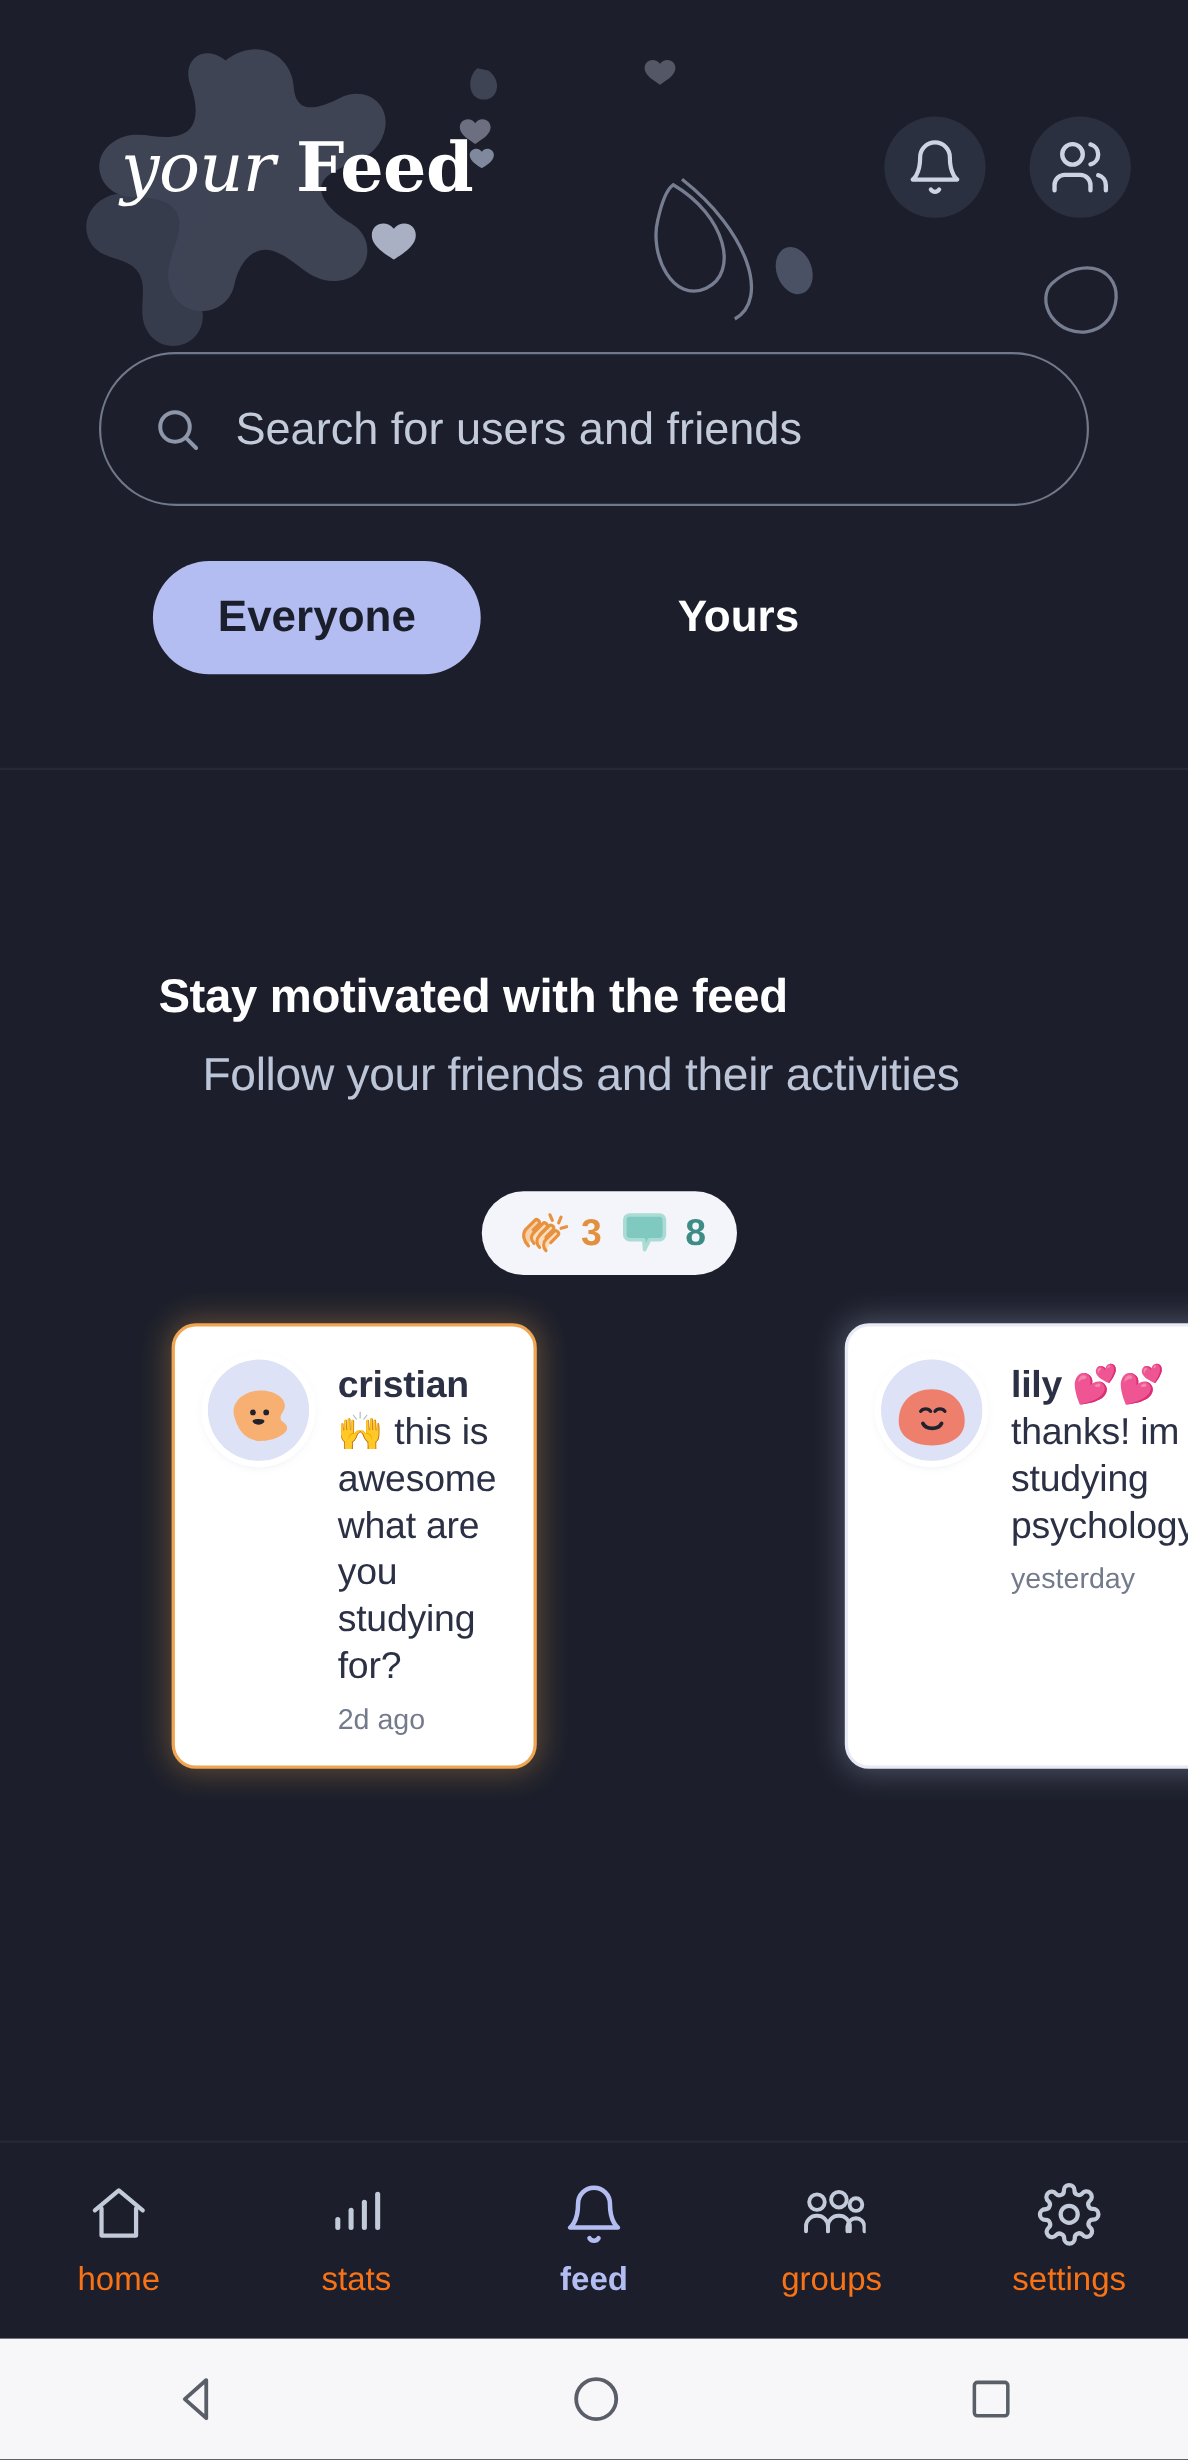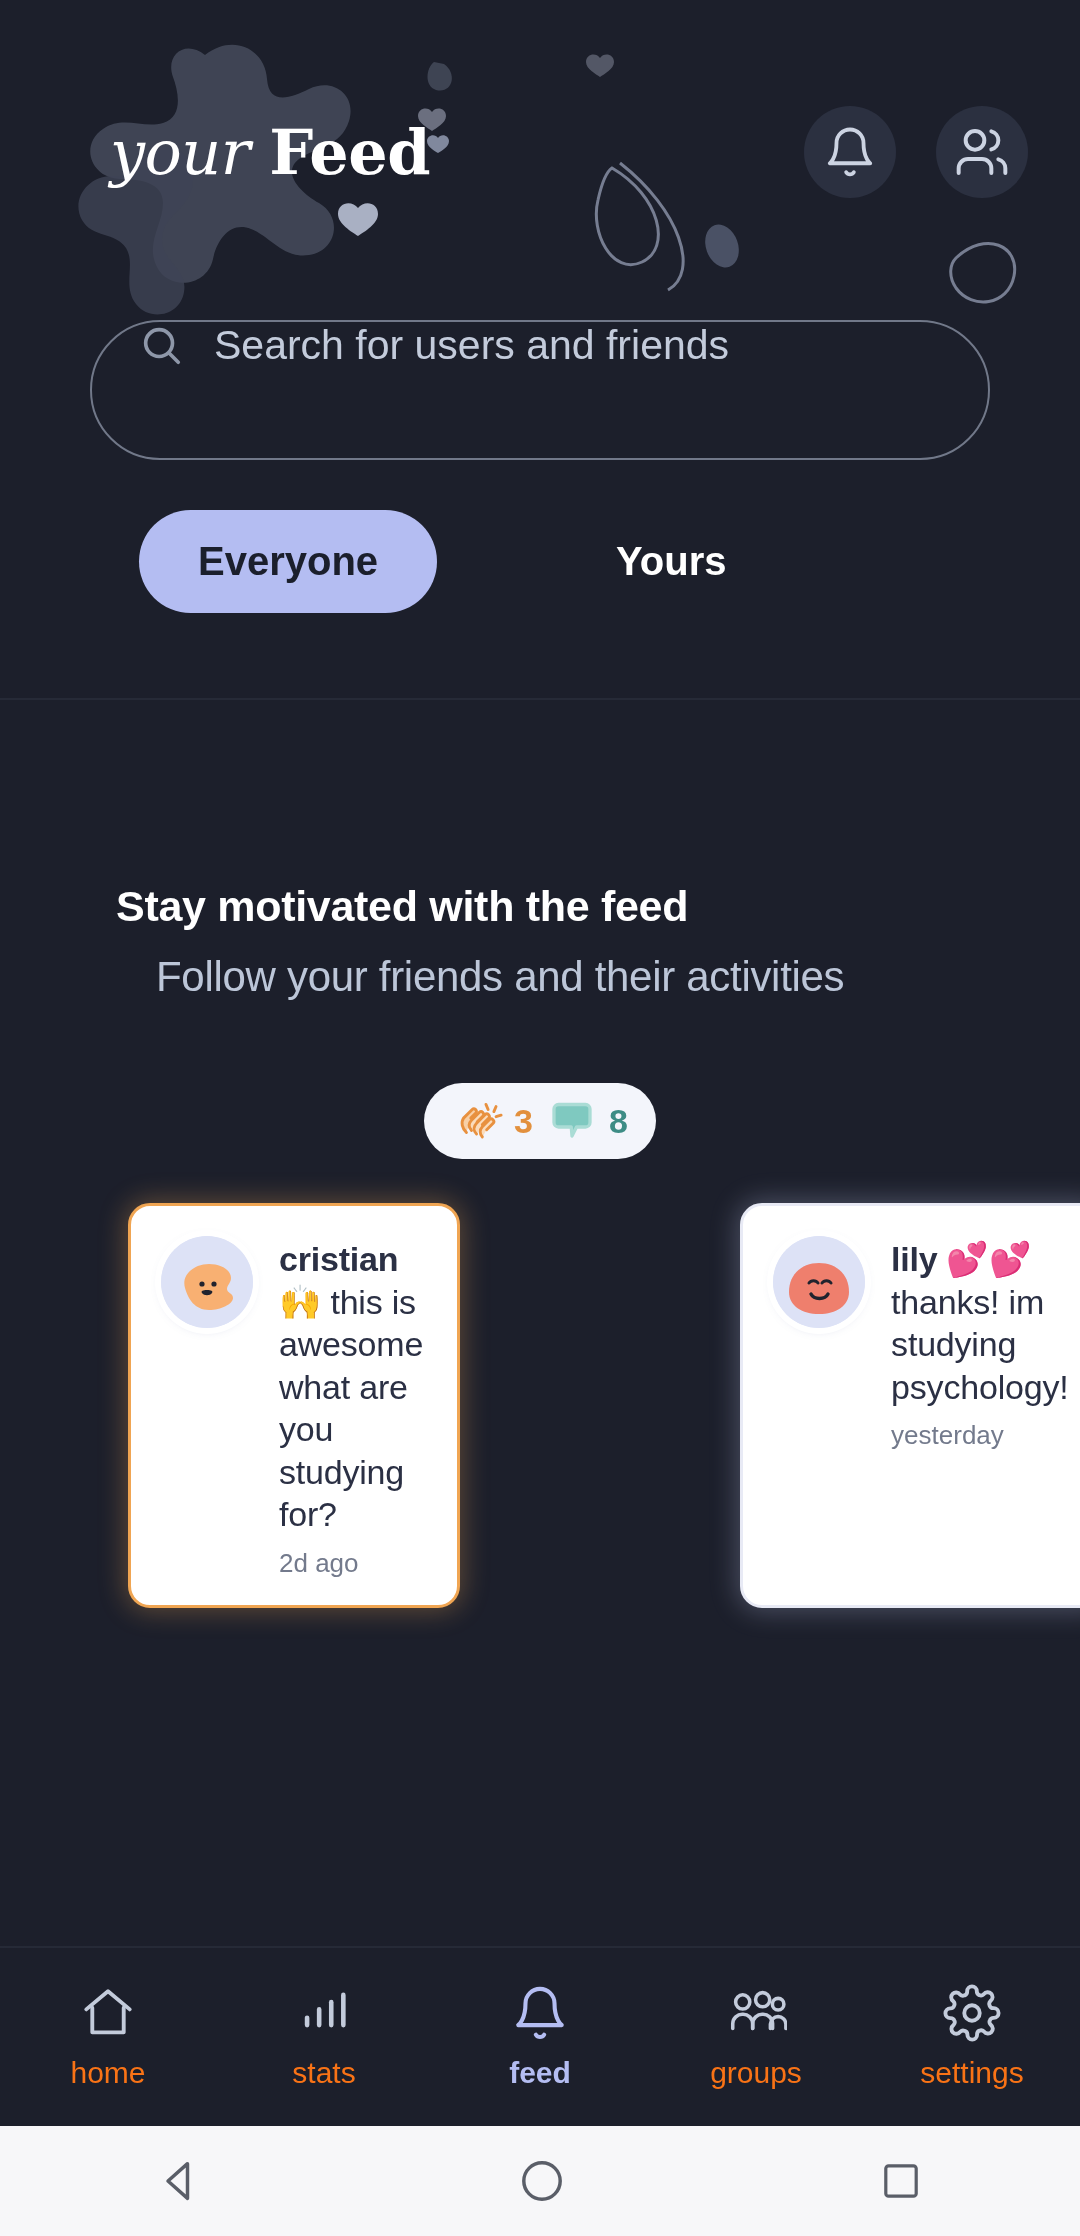--- a/index.html
+++ b/index.html
@@ -48,21 +48,21 @@
     display:flex; align-items:center; justify-content:center;
   }
 
   
   .search-bar {
     position:absolute;
     left:90px; right:90px; top:320px;
     height:140px;
     border:2px solid #717889;
     border-radius:70px;
-    display:flex; align-items:flex-start;
+    display:flex; align-items:center;
     padding:0 46px;
     gap:30px;
     z-index:3;
   }
   .search-placeholder {
     font-size:41px;
     color:#c3cbdb;
     white-space:nowrap;
   }
 
@@ -95,20 +95,21 @@
     left:0; right:0; bottom:0; height:2px;
     background:#262a37;
   }
 
   
   .main {
     position:relative;
     height:1246px;
     background:#1c1f2b;
     padding-top:182px;
+    padding-left:28px;
   }
   .promo-title {
     font-size:43px; font-weight:700;
     color:#ffffff;
     padding-left:116px;
     letter-spacing:-0.3px;
   }
   .promo-sub {
     font-size:42px;
     color:#bcc6d8;

